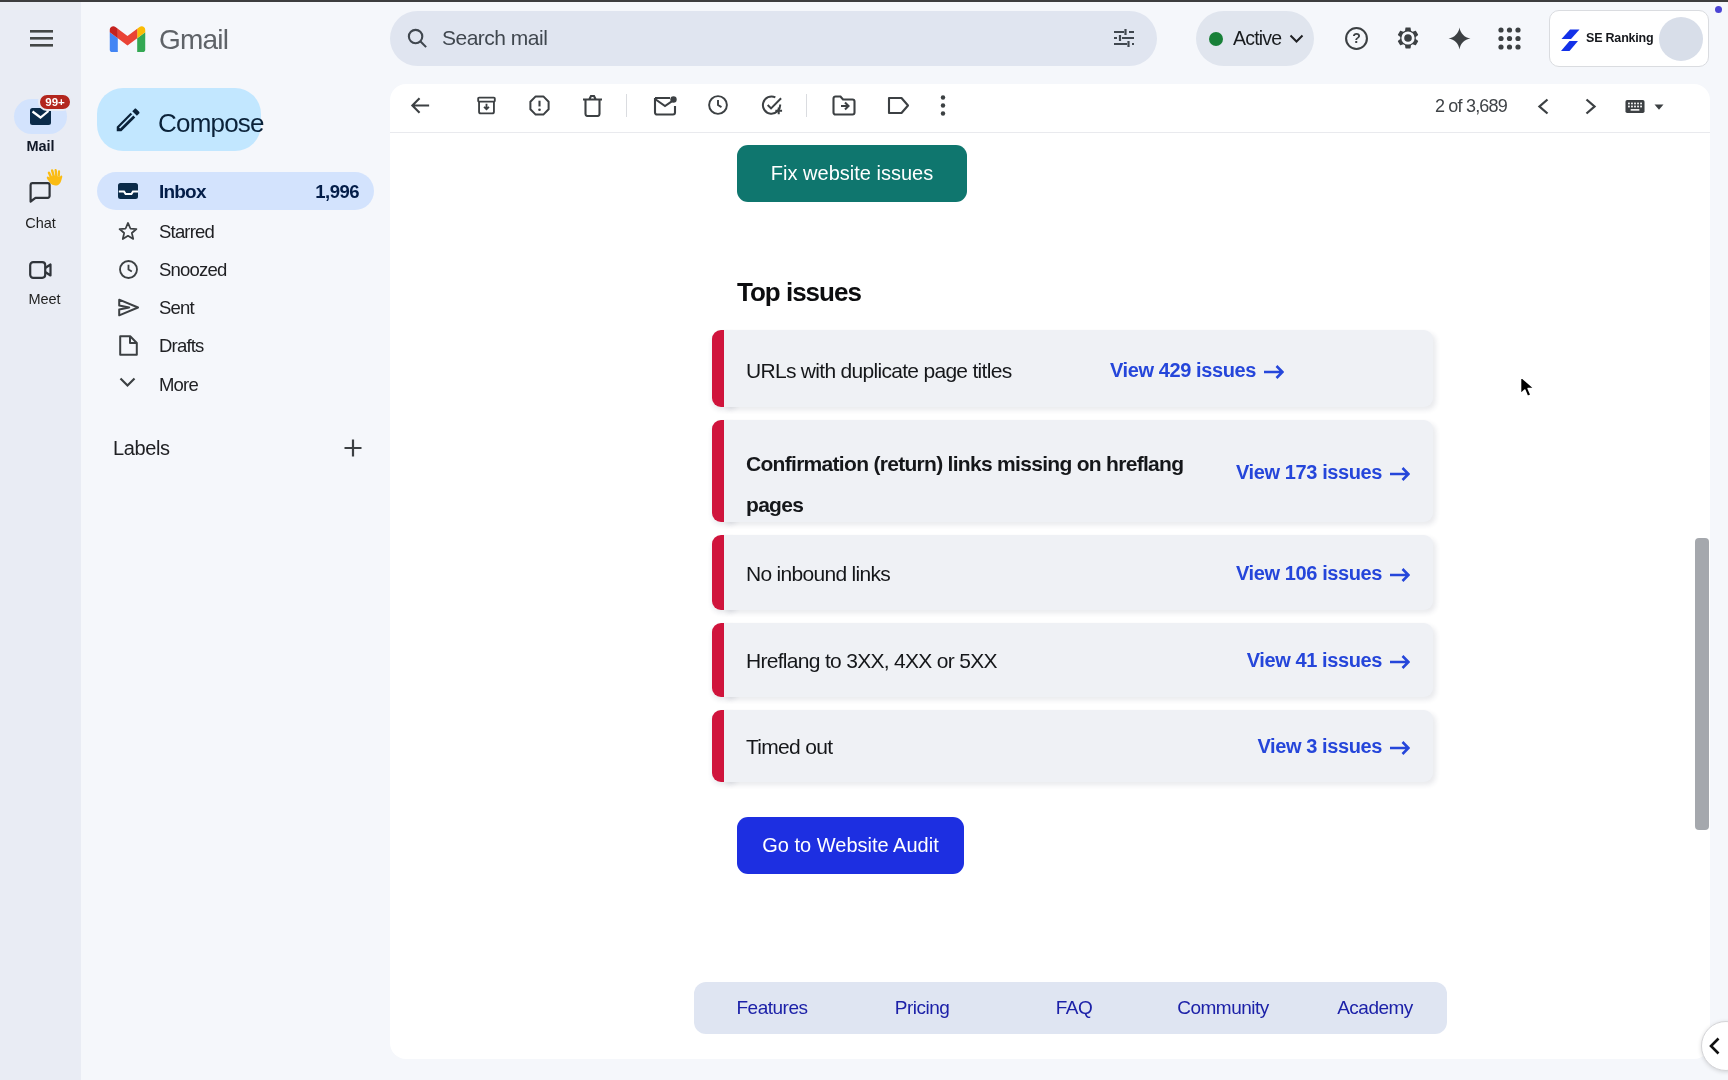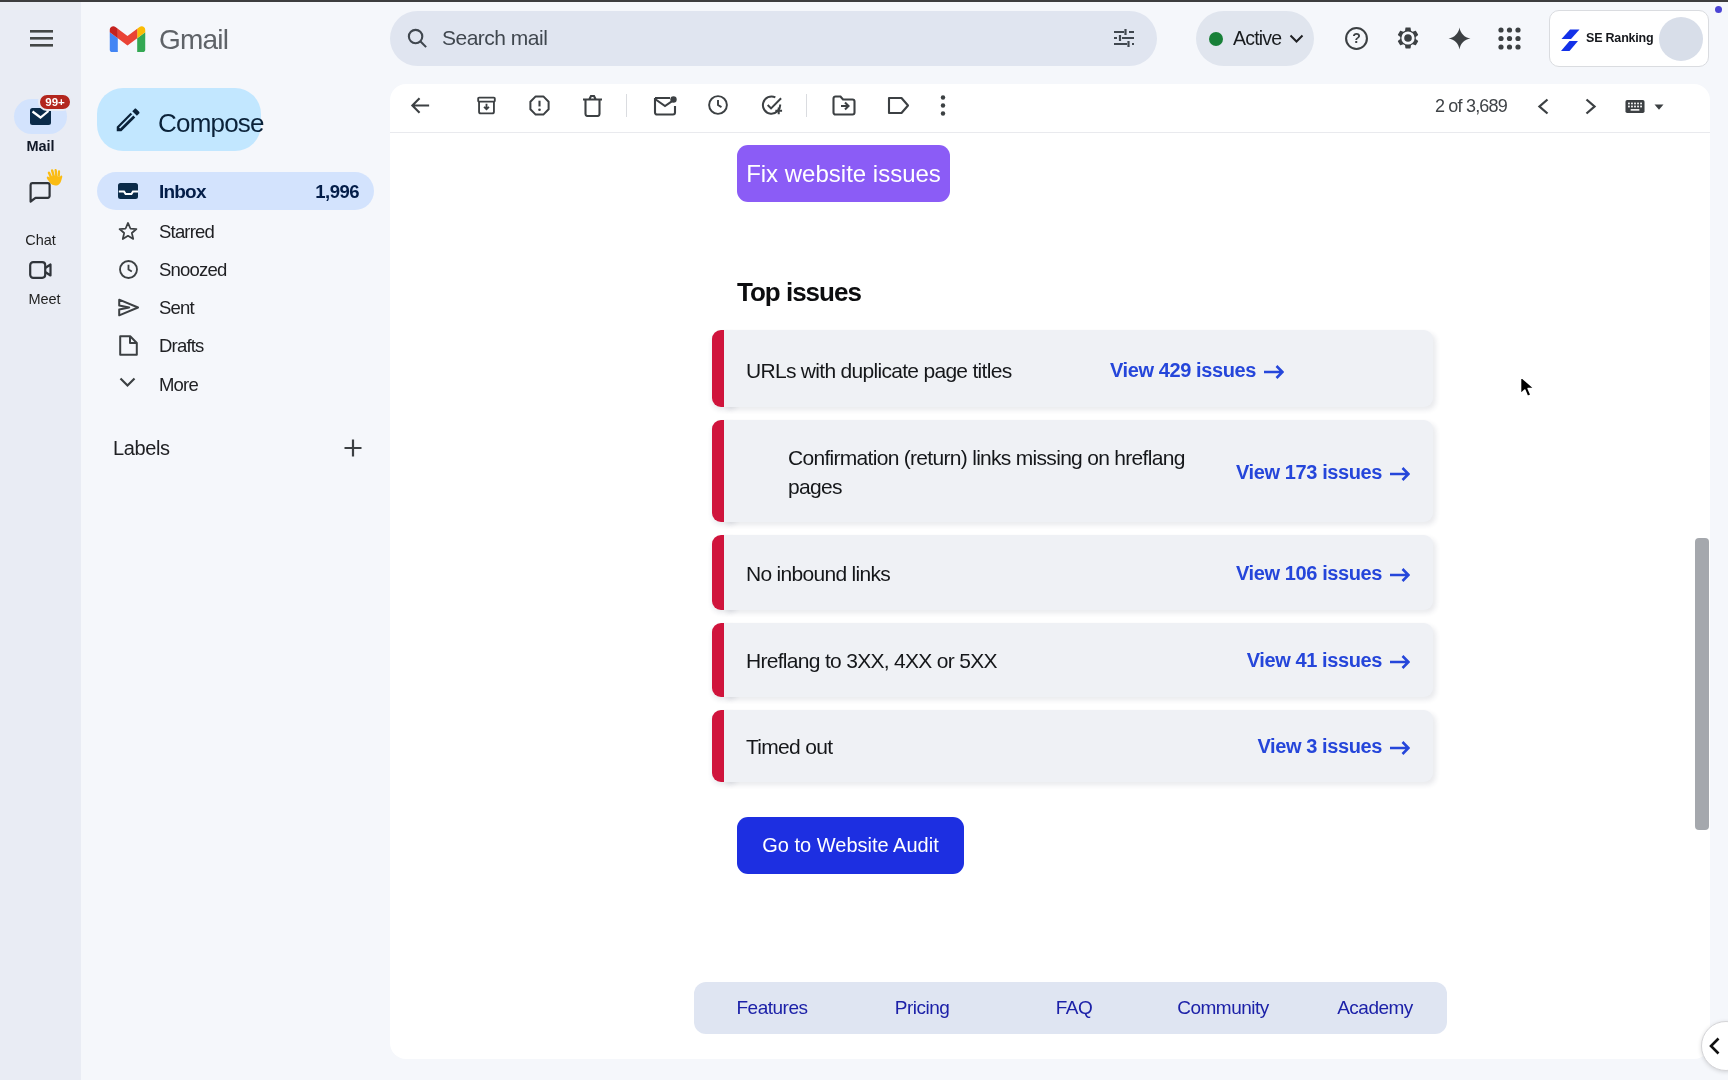--- a/index.html
+++ b/index.html
@@ -35,21 +35,21 @@
 <svg class="abs" style="left:44px;top:168px;" width="21" height="21" viewBox="0 0 21 21">
   <g fill="#fbbc12">
    <path d="M5.2 9.2 C3.2 7.4 2 9.4 3.4 11.2 C5 13.2 6.2 15.4 8.6 16.8 C11.4 18.4 14.6 17.6 16.2 15 C17.2 13.4 17.6 11.4 18.2 9.2 C18.7 7.4 16.9 6.8 16.2 8.4"></path>
    <path d="M6.1 10.5 L3.9 5.3 C3.2 3.6 5.3 2.7 6.1 4.3 L8.3 9.0"></path>
    <path d="M8.6 8.8 L7.0 2.9 C6.6 1.2 8.8 0.6 9.3 2.2 L10.9 8.0"></path>
    <path d="M11.2 8.2 L10.5 2.3 C10.3 0.6 12.6 0.4 12.8 2.1 L13.5 7.9"></path>
    <path d="M13.7 8.3 L13.9 3.5 C14.0 1.9 16.2 2.0 16.1 3.7 L15.8 8.9"></path>
    <rect x="5.8" y="7.8" width="10.2" height="9" rx="4.5"></rect>
   </g>
 </svg>
-<div class="abs" style="left:0;top:215px;width:81px;text-align:center;font-size:14.5px;color:#1f1f1f;margin-top:17px;">Chat</div>
+<div class="abs" style="left:0;top:215px;width:81px;text-align:center;font-size:14.5px;color:#1f1f1f;">Chat</div>
 
 <svg class="abs" style="left:29px;top:261px;" width="24" height="18" viewBox="0 0 24 18">
   <rect x="1.2" y="1.2" width="15" height="15.6" rx="3" fill="none" stroke="#30343a" stroke-width="2.2"></rect>
   <path d="M16.2 7 L21.5 3.5 V14.5 L16.2 11" fill="none" stroke="#30343a" stroke-width="2.2" stroke-linejoin="round"></path>
 </svg>
 <div class="abs" style="left:0;top:291px;width:81px;text-align:center;font-size:14.5px;color:#1f1f1f;padding-left:8px;">Meet</div>
 
 <svg class="abs" style="left:109px;top:25px;" width="37" height="27" viewBox="0 0 512 390">
   <path fill="#4285f4" d="M34 390h82V190L0 103v253c0 19 15 34 34 34z"></path>
   <path fill="#34a853" d="M396 390h82c19 0 34-15 34-34V103l-116 87z"></path>
@@ -229,33 +229,33 @@
       <rect x="10" y="6.5" width="2" height="2"></rect>
       <rect x="13.5" y="6.5" width="2" height="2"></rect>
       <rect x="17" y="6.5" width="2" height="2"></rect>
     <rect x="6" y="10.5" width="10" height="1.8"></rect>
   </g>
 </svg>
 <svg class="abs" style="left:1654px;top:104px;" width="10" height="6" viewBox="0 0 13 8">
   <path d="M0.5 0.5 h12 L6.5 7.5 Z" fill="#3c4043"></path>
 </svg>
 
-<div class="abs" style="left:737px;top:145px;width:213px;height:57px;border-radius:11px;background:#8b5cf6;color:#fff;font-size:24px;text-align:center;line-height:57px;">Fix website issues</div>
+<div class="abs" style="left:737px;top:145px;width:230px;height:57px;border-radius:11px;background:#0f766e;color:#fff;font-size:20px;text-align:center;line-height:57px;">Fix website issues</div>
 <div class="abs" style="left:737px;top:277px;font-size:26px;font-weight:bold;color:#0c0d0f;letter-spacing:-1px;">Top issues</div>
 
 <div class="abs" style="left:712px;top:330px;width:26px;height:77px;background:#d0143c;border-radius:9px;box-shadow:0 3px 5px rgba(40,50,80,0.10);"></div>
 <div class="abs" style="left:724px;top:330px;width:709px;height:77px;background:#eff1f5;border-radius:0 9px 9px 0;box-shadow:3px 3px 5px rgba(40,50,80,0.10);"></div>
 <div class="abs" style="left:746px;top:359px;font-size:21px;color:#15171a;letter-spacing:-0.7px;">URLs with duplicate page titles</div>
 <div class="abs" style="left:1110px;top:359px;width:300px;text-align:left;font-size:20px;font-weight:bold;color:#2546da;letter-spacing:-0.4px;">View 429 issues<svg style="vertical-align:-2px;margin-left:7px;" width="21" height="14" viewBox="0 0 21 14">
       <path d="M13.5 1 L19.5 7 L13.5 13 M1 7 H19" fill="none" stroke="#2546da" stroke-width="2.6"></path>
     </svg></div>
 
 <div class="abs" style="left:712px;top:420px;width:26px;height:102px;background:#d0143c;border-radius:9px;box-shadow:0 3px 5px rgba(40,50,80,0.10);"></div>
 <div class="abs" style="left:724px;top:420px;width:709px;height:102px;background:#eff1f5;border-radius:0 9px 9px 0;box-shadow:3px 3px 5px rgba(40,50,80,0.10);"></div>
-<div class="abs" style="left:788px;top:443px;width:480px;font-size:21px;line-height:29px;color:#15171a;letter-spacing:-0.7px;">Confirmation (return) links missing on hreflang<br>pages</div>
+<div class="abs" style="left:746px;top:443px;width:480px;font-size:21px;line-height:41px;color:#15171a;letter-spacing:-0.7px;font-weight:bold;">Confirmation (return) links missing on hreflang<br>pages</div>
 <div class="abs" style="left:1110px;top:461px;width:300px;text-align:right;font-size:20px;font-weight:bold;color:#2546da;letter-spacing:-0.4px;">View 173 issues<svg style="vertical-align:-2px;margin-left:7px;" width="21" height="14" viewBox="0 0 21 14">
       <path d="M13.5 1 L19.5 7 L13.5 13 M1 7 H19" fill="none" stroke="#2546da" stroke-width="2.6"></path>
     </svg></div>
 
 <div class="abs" style="left:712px;top:535px;width:26px;height:75px;background:#d0143c;border-radius:9px;box-shadow:0 3px 5px rgba(40,50,80,0.10);"></div>
 <div class="abs" style="left:724px;top:535px;width:709px;height:75px;background:#eff1f5;border-radius:0 9px 9px 0;box-shadow:3px 3px 5px rgba(40,50,80,0.10);"></div>
 <div class="abs" style="left:746px;top:562px;font-size:21px;color:#15171a;letter-spacing:-0.7px;">No inbound links</div>
 <div class="abs" style="left:1110px;top:562px;width:300px;text-align:right;font-size:20px;font-weight:bold;color:#2546da;letter-spacing:-0.4px;">View 106 issues<svg style="vertical-align:-2px;margin-left:7px;" width="21" height="14" viewBox="0 0 21 14">
       <path d="M13.5 1 L19.5 7 L13.5 13 M1 7 H19" fill="none" stroke="#2546da" stroke-width="2.6"></path>
     </svg></div>

